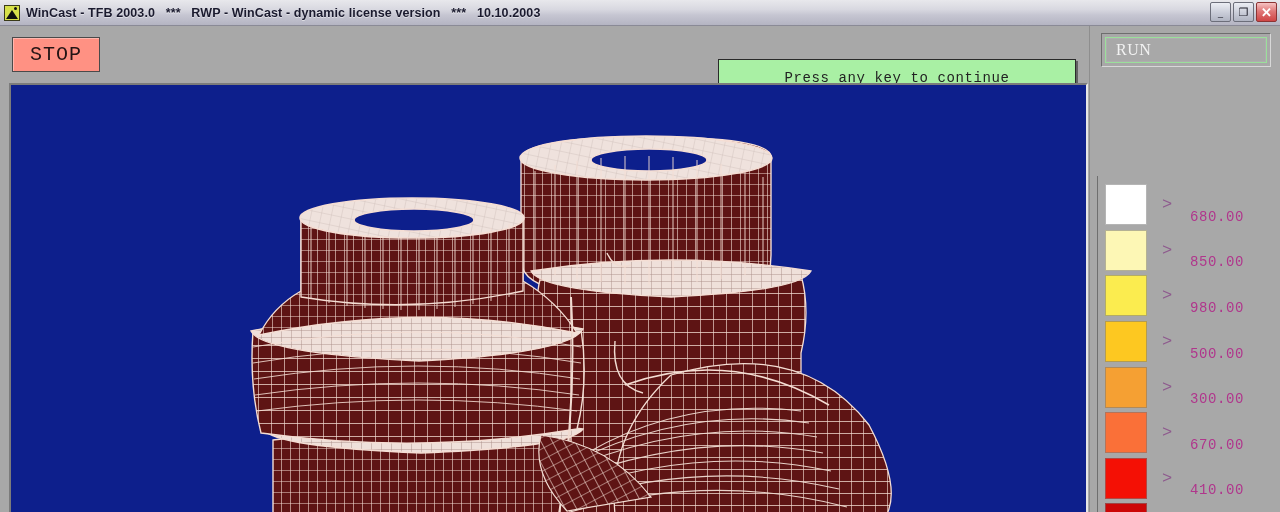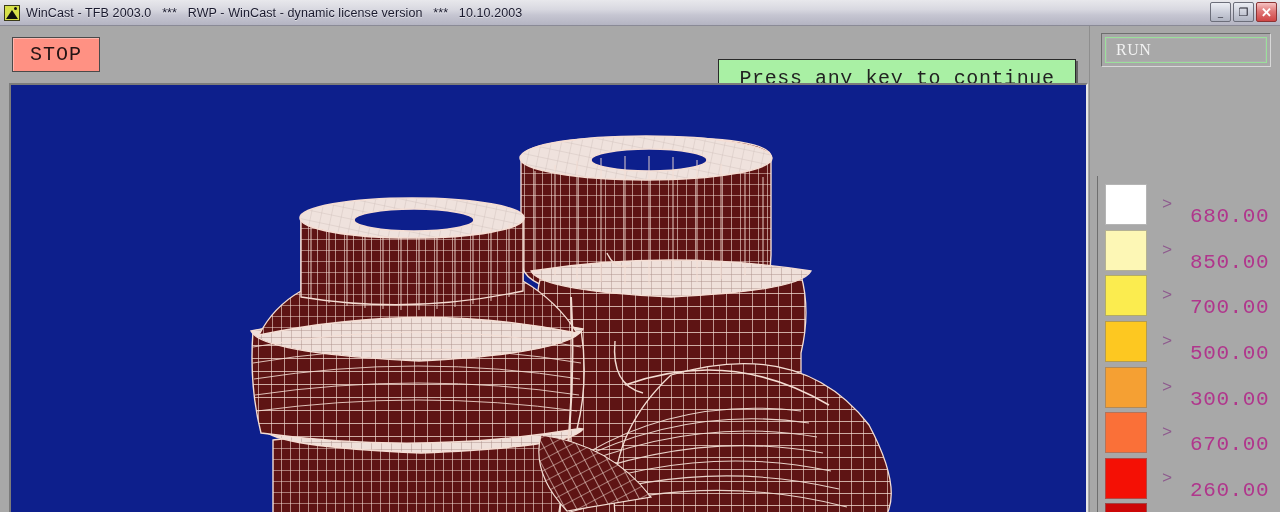--- a/index.html
+++ b/index.html
@@ -55,21 +55,21 @@
   }
   #app-icon .sun {
     position: absolute;
     right: 2px; top: 1px;
     width: 3px; height: 3px;
     background: #101010;
     border-radius: 50%;
   }
   #title-text {
     font-size: 12.5px;
-    font-weight: normal;
+    font-weight: bold;
     color: #1a1a2e;
     white-space: pre;
     letter-spacing: 0.1px;
     text-shadow: 0 1px 0 rgba(255,255,255,0.5);
   }
   #window-buttons {
     position: absolute;
     right: 3px; top: 2px;
     display: flex;
     gap: 2px;
@@ -133,21 +133,21 @@
     background: #a9f0a4;
     border: 1px solid #2a2a2a;
     box-shadow: 2px 2px 0 rgba(40,40,40,0.55);
     display: flex;
     align-items: center;
     justify-content: center;
     box-sizing: border-box;
   }
   #message-banner .txt {
     font-family: "Liberation Mono", monospace;
-    font-size: 20px;
+    font-size: 14px;
     color: #222222;
     letter-spacing: 0.6px;
     white-space: pre;
   }
 
   
   #viewport-frame {
     position: absolute;
     left: 9px; top: 83px;
     width: 1079px;
@@ -227,21 +227,21 @@
   .legend-gt {
     font-family: "Liberation Mono", monospace;
     font-size: 17px;
     color: #8e5a8e;
     margin-left: 15px;
     width: 14px;
     flex: none;
   }
   .legend-val {
     font-family: "Liberation Mono", monospace;
-    font-size: 21px;
+    font-size: 14px;
     color: #b0368c;
     letter-spacing: 0.6px;
     margin-left: 14px;
     white-space: pre;
     margin-top: 24px;
   }
   #panel-left-rule {
     position: absolute;
     left: 7px; top: 150px;
     width: 1px; height: 362px;
@@ -435,40 +435,40 @@
           <span class="legend-val">680.00</span>
         </div>
         <div class="legend-row">
           <div class="legend-swatch" style="background: rgb(253, 247, 181);"></div>
           <span class="legend-gt">&gt;</span>
           <span class="legend-val">850.00</span>
         </div>
         <div class="legend-row">
           <div class="legend-swatch" style="background: rgb(251, 236, 79);"></div>
           <span class="legend-gt">&gt;</span>
-          <span class="legend-val">700.00</span>
+          <span class="legend-val">980.00</span>
         </div>
         <div class="legend-row">
           <div class="legend-swatch" style="background: rgb(253, 200, 33);"></div>
           <span class="legend-gt">&gt;</span>
           <span class="legend-val">500.00</span>
         </div>
         <div class="legend-row">
           <div class="legend-swatch" style="background: rgb(245, 160, 51);"></div>
           <span class="legend-gt">&gt;</span>
           <span class="legend-val">300.00</span>
         </div>
         <div class="legend-row">
           <div class="legend-swatch" style="background: rgb(250, 112, 56);"></div>
           <span class="legend-gt">&gt;</span>
           <span class="legend-val">670.00</span>
         </div>
         <div class="legend-row">
           <div class="legend-swatch" style="background: rgb(244, 16, 5);"></div>
           <span class="legend-gt">&gt;</span>
-          <span class="legend-val">260.00</span>
+          <span class="legend-val">410.00</span>
         </div>
         <div class="legend-row">
           <div class="legend-swatch" style="background: rgb(204, 6, 6);"></div>
         </div>
       </div>
   </div>
 </div>
 
 </body></html>

